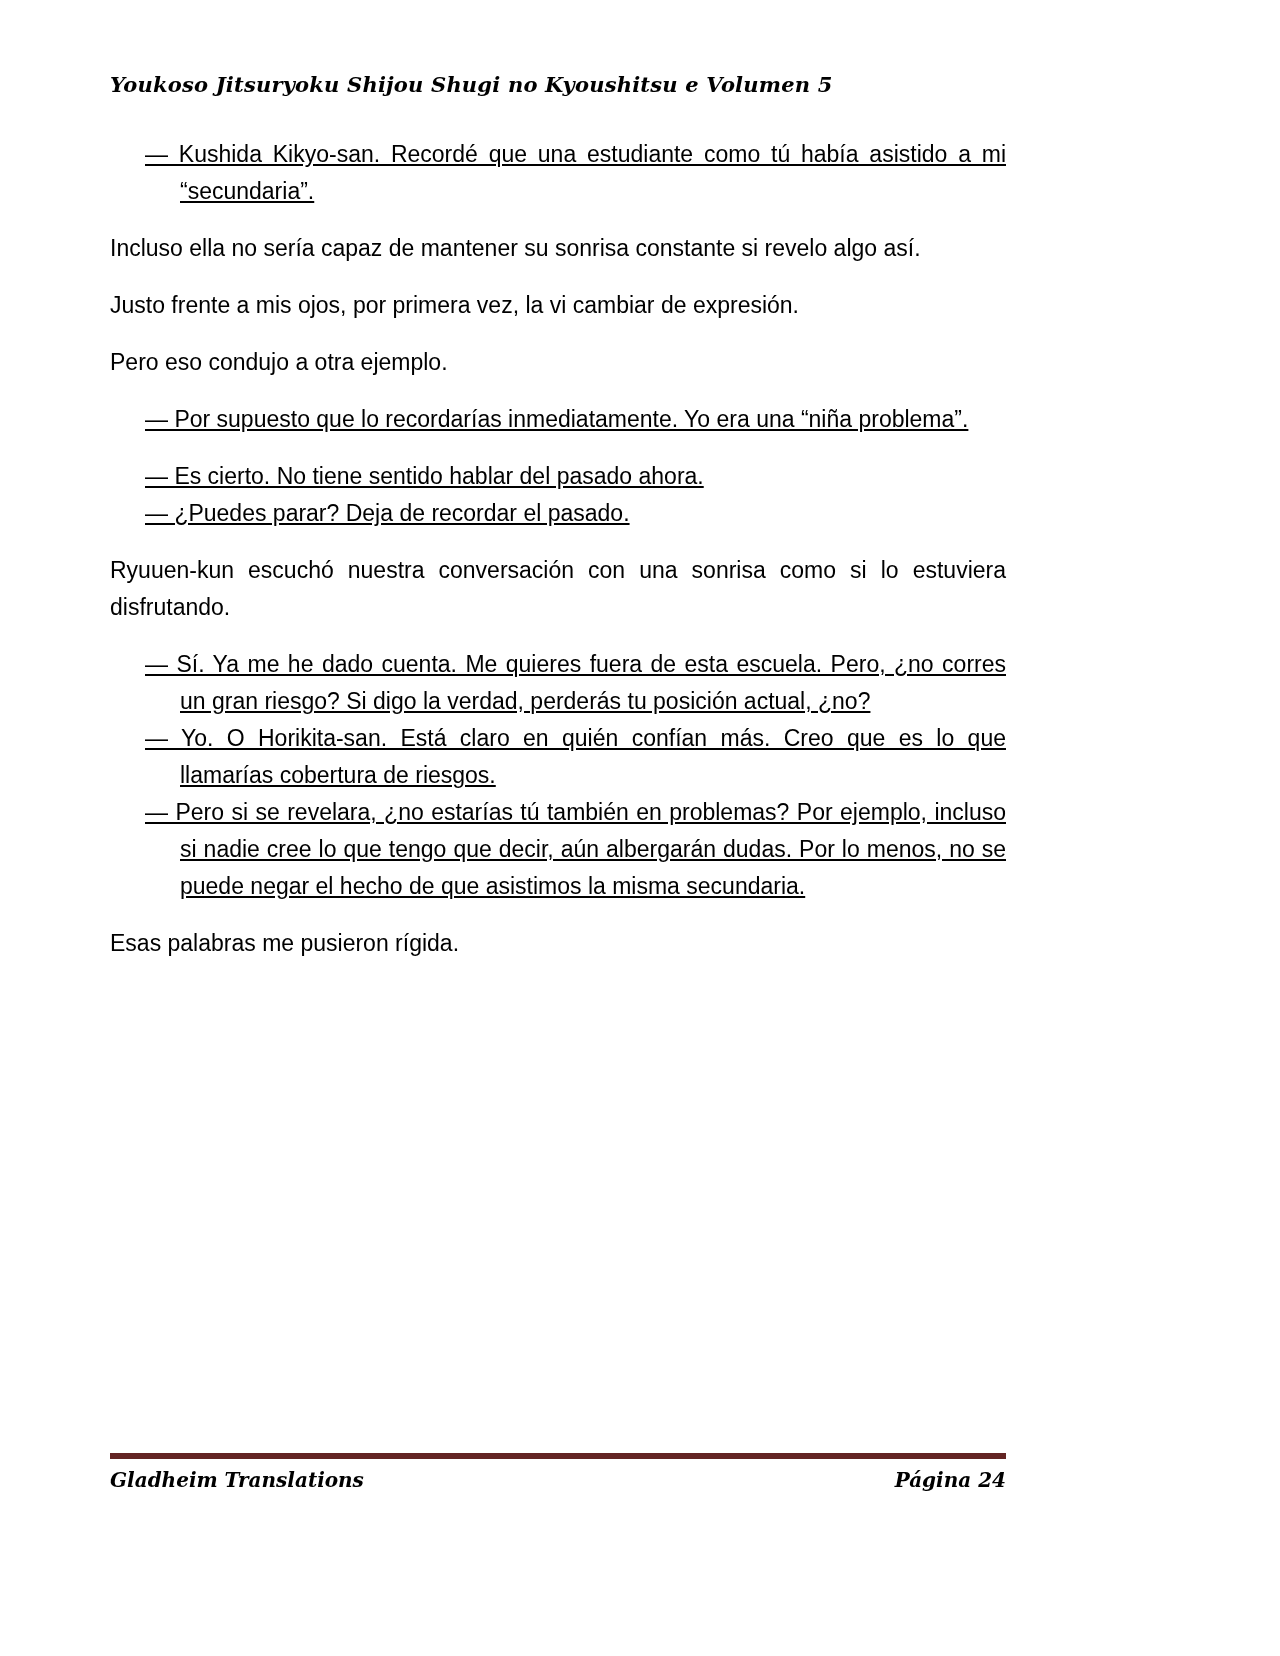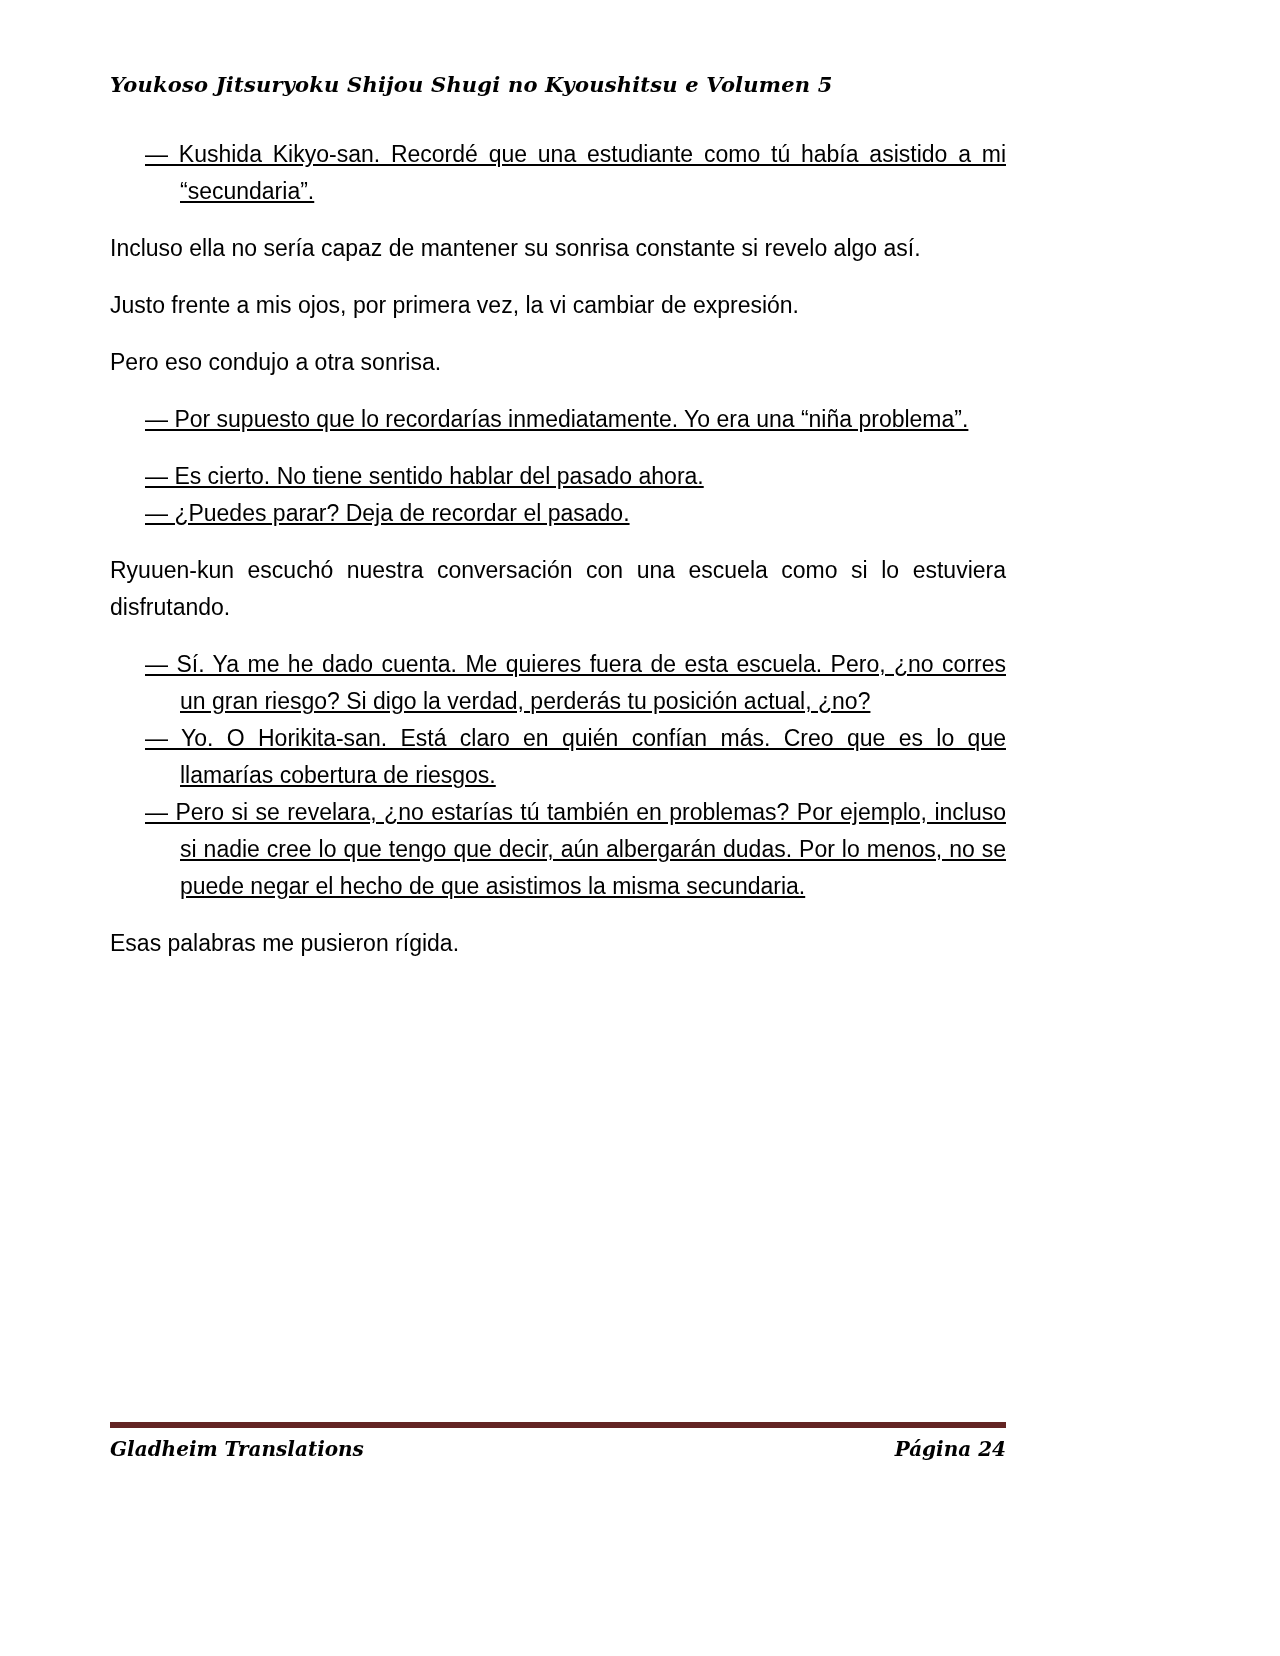--- a/index.html
+++ b/index.html
@@ -47,21 +47,21 @@
     text-decoration: underline;
   }
 
   .dialogue-group { margin-bottom: 20px; }
   .dialogue-group .dialogue { margin-bottom: 0; }
 
   .footer {
     position: absolute;
     left: 110px;
     right: 110px;
-    top: 1422px;
+    top: 1453px;
   }
 
   .footer-rule {
     height: 3px;
     border-top: 4px solid #632423;
     border-bottom: 2px solid #632423;
   }
 
   .footer-row {
     display: flex;
@@ -85,31 +85,31 @@
   </div>
 
   <div class="content">
 
     <p class="dialogue">— Kushida Kikyo-san. Recordé que una estudiante como tú había asistido a mi “secundaria”.</p>
 
     <p class="para">Incluso ella no sería capaz de mantener su sonrisa constante si revelo algo así.</p>
 
     <p class="para">Justo frente a mis ojos, por primera vez, la vi cambiar de expresión.</p>
 
-    <p class="para">Pero eso condujo a otra sonrisa.</p>
+    <p class="para">Pero eso condujo a otra ejemplo.</p>
 
     <p class="dialogue">— Por supuesto que lo recordarías inmediatamente. Yo era una “niña problema”.</p>
 
 
     <div class="dialogue-group">
       <p class="dialogue">— Es cierto. No tiene sentido hablar del pasado ahora.</p>
       <p class="dialogue">— ¿Puedes parar? Deja de recordar el pasado.</p>
     </div>
 
-    <p class="para">Ryuuen-kun escuchó nuestra conversación con una escuela como si lo estuviera disfrutando.</p>
+    <p class="para">Ryuuen-kun escuchó nuestra conversación con una sonrisa como si lo estuviera disfrutando.</p>
 
     <div class="dialogue-group">
       <p class="dialogue">— Sí. Ya me he dado cuenta. Me quieres fuera de esta escuela. Pero, ¿no corres un gran riesgo? Si digo la verdad, perderás tu posición actual, ¿no?</p>
       <p class="dialogue">— Yo. O Horikita-san. Está claro en quién confían más. Creo que es lo que llamarías cobertura de riesgos.</p>
       <p class="dialogue">— Pero si se revelara, ¿no estarías tú también en problemas? Por ejemplo, incluso si nadie cree lo que tengo que decir, aún albergarán dudas. Por lo menos, no se puede negar el hecho de que asistimos la misma secundaria.</p>
     </div>
 
     <p class="para">Esas palabras me pusieron rígida.</p>
 
   </div>

